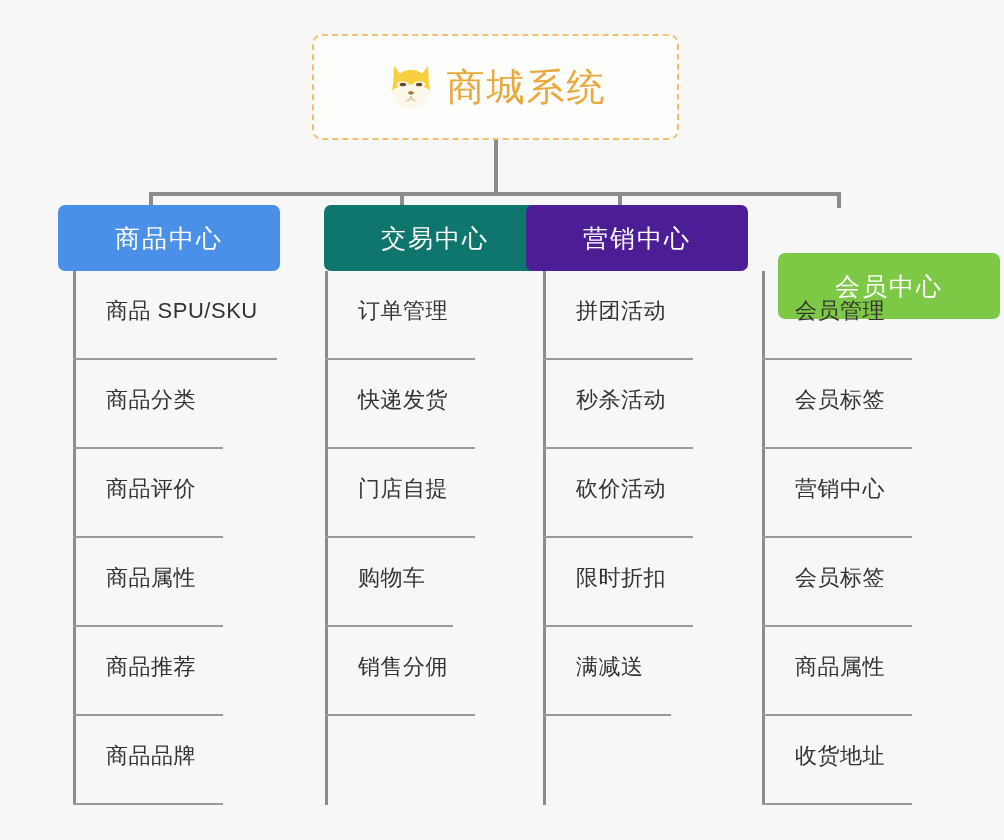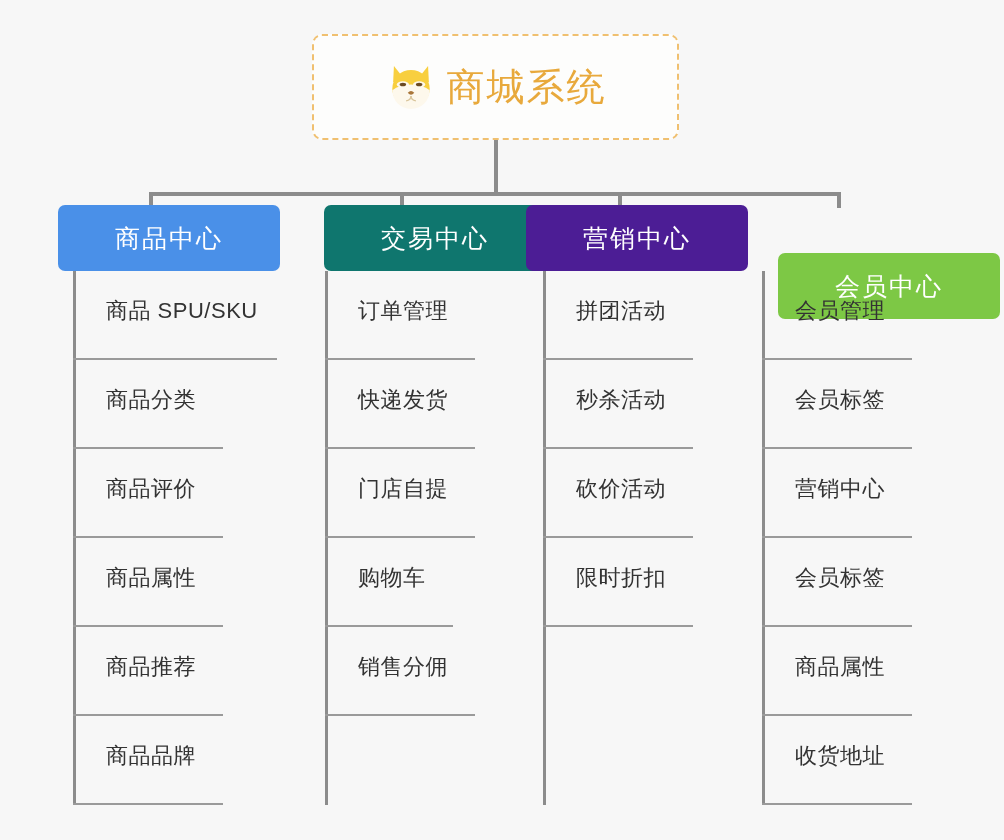--- a/index.html
+++ b/index.html
@@ -211,20 +211,24 @@
         <span class="leaf-text">秒杀活动</span>
       </div>
     <div class="leaf">
         <span class="leaf-line" style="width:150px;"></span>
         <span class="leaf-text">砍价活动</span>
       </div>
     <div class="leaf">
         <span class="leaf-line" style="width:150px;"></span>
         <span class="leaf-text">限时折扣</span>
       </div>
+    <div class="leaf">
+        <span class="leaf-line" style="width:128px;"></span>
+        <span class="leaf-text">满减送</span>
+      </div>
   </div>
 
   <div class="leaf-col" style="left:762px;">
     <div class="leaf-rail" style="height: 534px;"></div>
     <div class="leaf">
         <span class="leaf-line" style="width:150px;"></span>
         <span class="leaf-text">会员管理</span>
       </div>
     <div class="leaf">
         <span class="leaf-line" style="width:150px;"></span>

